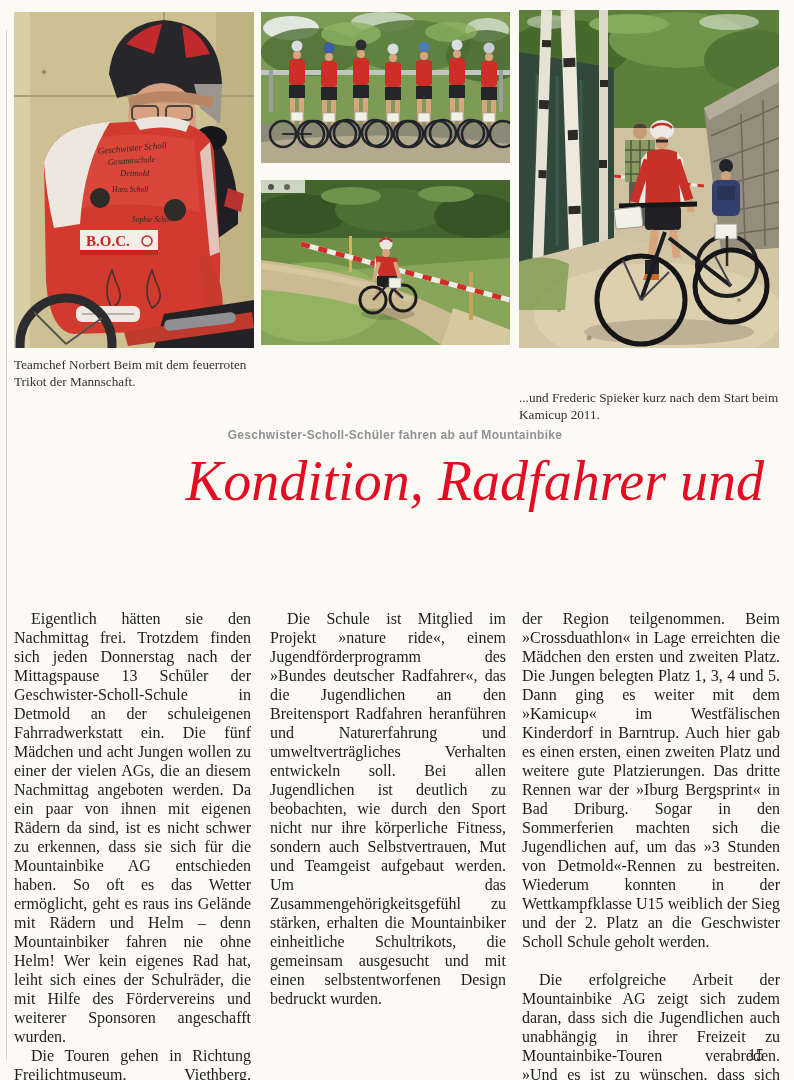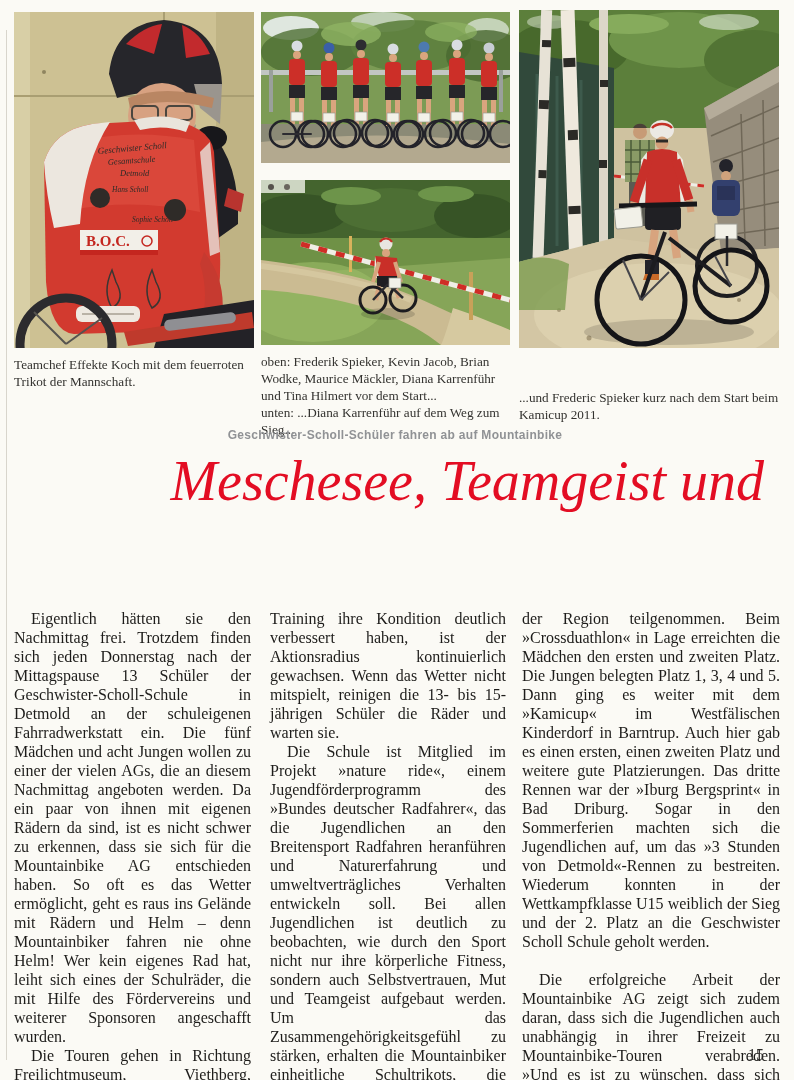--- a/index.html
+++ b/index.html
@@ -352,38 +352,33 @@
         <circle cx="212" cy="276" r="36" fill="none" stroke="#151518" stroke-width="5"></circle>
         <line x1="122" y1="290" x2="146" y2="222" stroke="#1c1c20" stroke-width="4"></line>
         <line x1="212" y1="276" x2="150" y2="228" stroke="#1c1c20" stroke-width="4"></line>
         <line x1="122" y1="290" x2="104" y2="250" stroke="#45454a" stroke-width="2"></line>
         <line x1="122" y1="290" x2="150" y2="262" stroke="#45454a" stroke-width="2"></line>
         <line x1="212" y1="276" x2="196" y2="246" stroke="#45454a" stroke-width="2"></line>
       </g>
     </svg>
   </div>
 
-  <div class="caption caption-left">Teamchef Effekte Koch mit dem feuerroten Trikot der Mannschaft.</div>
-  <div class="caption caption-mid">
-    <div>oben: Frederik Spieker, Kevin Jacob, Brian Wodke, Maurice Mäckler, Diana Karrenführ und Tina Hilmert vor dem Start...</div>
-    <div>unten: ...Diana Karrenführ auf dem Weg zum Sieg...</div>
-  </div>
+  <div class="caption caption-left">Teamchef Norbert Beim mit dem feuerroten Trikot der Mannschaft.</div>
   <div class="caption caption-right">...und Frederic Spieker kurz nach dem Start beim Kamicup 2011.</div>
 
   <div class="kicker">Geschwister-Scholl-Schüler fahren ab auf Mountainbike</div>
   <div class="headline">
-    <div>Meschesee, Teamgeist und</div>
+    <div>Kondition, Radfahrer und</div>
   </div>
 
   <div class="col col-1">
     <p class="para indent">Eigentlich hätten sie den Nachmittag frei. Trotzdem finden sich jeden Donnerstag nach der Mittagspause 13 Schüler der Geschwister-Scholl-Schule in Detmold an der schuleigenen Fahrradwerkstatt ein. Die fünf Mädchen und acht Jungen wollen zu einer der vielen AGs, die an diesem Nachmittag angeboten werden. Da ein paar von ihnen mit eigenen Rädern da sind, ist es nicht schwer zu erkennen, dass sie sich für die Mountainbike AG entschieden haben. So oft es das Wetter ermöglicht, geht es raus ins Gelände mit Rädern und Helm – denn Mountainbiker fahren nie ohne Helm! Wer kein eigenes Rad hat, leiht sich eines der Schulräder, die mit Hilfe des Fördervereins und weiterer Sponsoren angeschafft wurden.</p>
     <p class="para indent">Die Touren gehen in Richtung Freilichtmuseum, Viethberg, Meschesee oder eines der anderen landschaftlich reizvollen Ziele in der nahen Umgebung von Detmold. Eineinhalb Stunden sind nicht viel Zeit, aber da die Jugendlichen und ihr Lehrer Norbert Koch durch das regelmäßige</p>
   </div>
   <div class="col col-2">
-    <p class="para">Training ihre Kondition deutlich verbessert haben, ist der Aktionsradius kontinuierlich gewachsen. Wenn das Wetter nicht mitspielt, reinigen die 13- bis 15-jährigen Schüler die Räder und warten sie.</p>
     <p class="para indent">Die Schule ist Mitglied im Projekt »nature ride«, einem Jugendförderprogramm des »Bundes deutscher Radfahrer«, das die Jugendlichen an den Breitensport Radfahren heranführen und Naturerfahrung und umweltverträgliches Verhalten entwickeln soll. Bei allen Jugendlichen ist deutlich zu beobachten, wie durch den Sport nicht nur ihre körperliche Fitness, sondern auch Selbstvertrauen, Mut und Teamgeist aufgebaut werden. Um das Zusammengehörigkeitsgefühl zu stärken, erhalten die Mountainbiker einheitliche Schultrikots, die gemeinsam ausgesucht und mit einen selbstentworfenen Design bedruckt wurden.</p>
 
   </div>
   <div class="col col-3">
     <p class="para">der Region teilgenommen. Beim »Crossduathlon« in Lage erreichten die Mädchen den ersten und zweiten Platz. Die Jungen belegten Platz 1, 3, 4 und 5. Dann ging es weiter mit dem »Kamicup« im Westfälischen Kinderdorf in Barntrup. Auch hier gab es einen ersten, einen zweiten Platz und weitere gute Platzierungen. Das dritte Rennen war der »Iburg Bergsprint« in Bad Driburg. Sogar in den Sommerferien machten sich die Jugendlichen auf, um das »3 Stunden von Detmold«-Rennen zu bestreiten. Wiederum konnten in der Wettkampfklasse U15 weiblich der Sieg und der 2. Platz an die Geschwister Scholl Schule geholt werden.</p>
     <p class="para indent spaced">
       <span>Die erfolgreiche Arbeit der Mountainbike AG zeigt sich zudem daran, dass sich die Jugendlichen auch unabhängig in ihrer Freizeit zu Mountainbike-Touren verabreden. »Und es ist zu wünschen, dass sich diese nachhaltigen Effekte auch in Zukunft einstellen und die Freude an diesem Sport erhalten bleibt«, betont Norbert Koch.</span>
       
     </p>
   </div>

